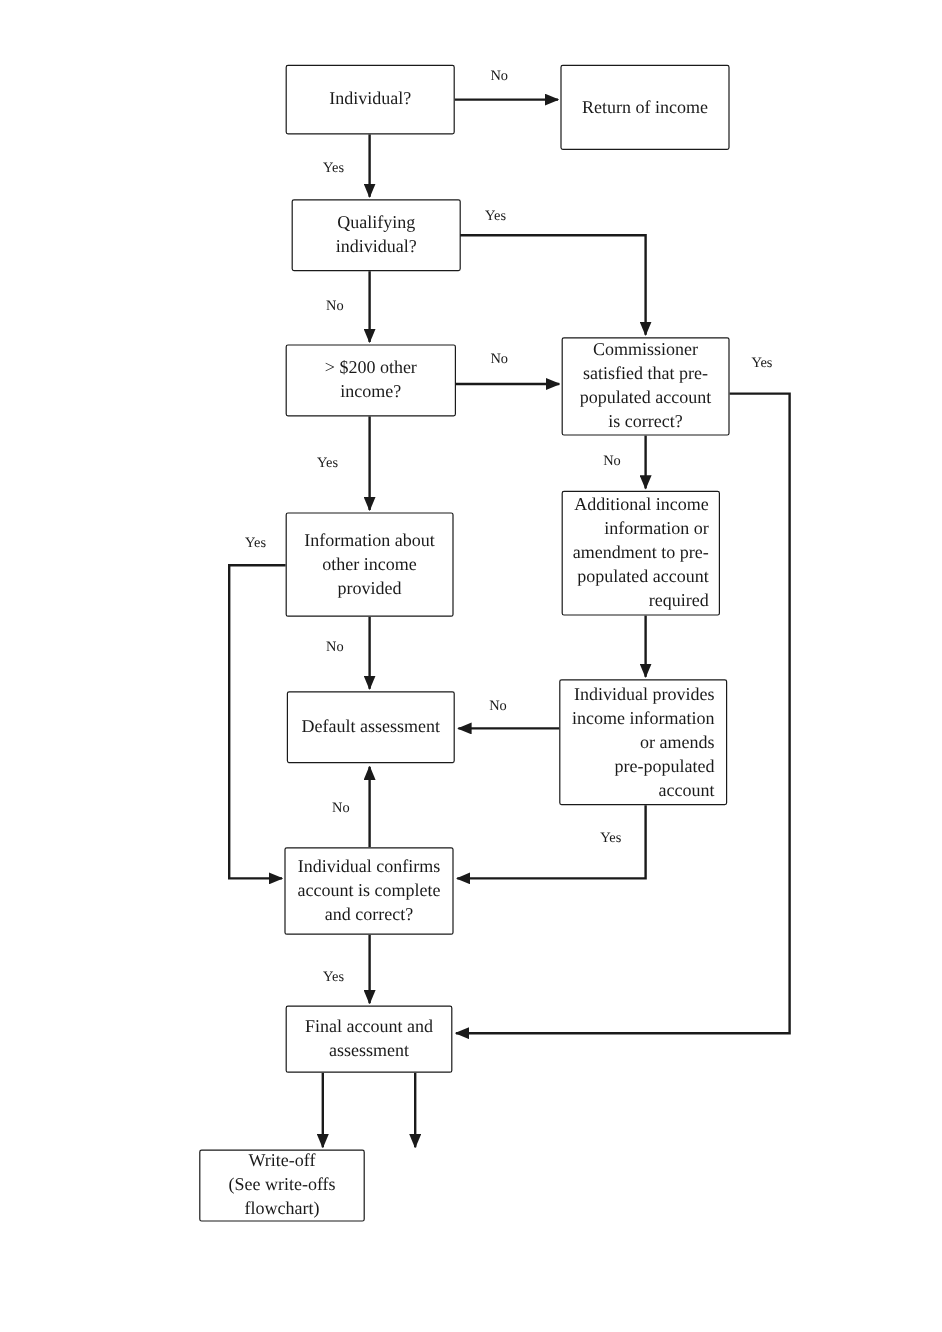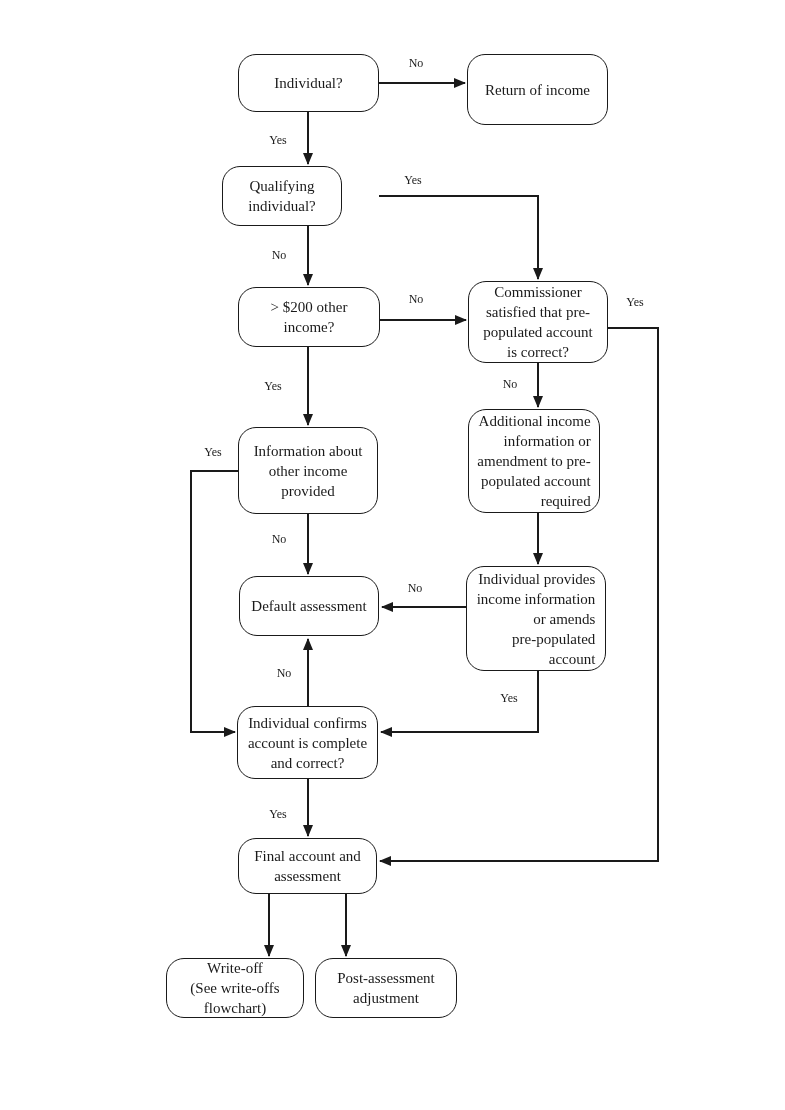--- a/index.html
+++ b/index.html
@@ -14,21 +14,21 @@
   }
   #connectors {
     position: absolute;
     left: 0; top: 0;
     width: 785px; height: 1110px;
   }
   .node {
     position: absolute;
     box-sizing: border-box;
     border: 1.5px solid #1a1a1a;
-    border-radius: 18px;
+    border-radius: 2px;
     background: #ffffff;
     display: flex;
     align-items: center;
     justify-content: center;
     text-align: center;
     white-space: pre-line;
     font-size: 15px;
     line-height: 20px;
     padding: 2px 4px;
   }
@@ -65,21 +65,21 @@
     <path d="M 466 607 H 382" marker-end="url(#ah)"></path>
     <path d="M 538 671 V 732 H 381" marker-end="url(#ah)"></path>
     <path d="M 308 706 V 639" marker-end="url(#ah)"></path>
     <path d="M 308 779 V 836" marker-end="url(#ah)"></path>
     <path d="M 269 894 V 956" marker-end="url(#ah)"></path>
     <path d="M 346 894 V 956" marker-end="url(#ah)"></path>
   </svg>
 
   <div class="node" style="left:238px; top:54px;  width:141px; height:58px;">Individual?</div>
   <div class="node" style="left:467px; top:54px;  width:141px; height:71px;">Return of income</div>
-  <div class="node" style="left:222px; top:166px; width:120px; height:60px;">Qualifying
+  <div class="node" style="left:243px; top:166px; width:141px; height:60px;">Qualifying
 individual?</div>
   <div class="node" style="left:238px; top:287px; width:142px; height:60px;">&gt; $200 other
 income?</div>
   <div class="node" style="left:468px; top:281px; width:140px; height:82px;">Commissioner
 satisfied that pre-
 populated account
 is correct?</div>
   <div class="node" style="left:238px; top:427px; width:140px; height:87px;">Information about
 other income
 provided</div>
@@ -95,22 +95,20 @@
 account</div>
   <div class="node" style="left:239px; top:576px; width:140px; height:60px;">Default assessment</div>
   <div class="node" style="left:238px; top:838px; width:139px; height:56px;">Final account and
 assessment</div>
   <div class="node" style="left:237px; top:706px; width:141px; height:73px;">Individual confirms
 account is complete
 and correct?</div>
   <div class="node" style="left:166px; top:958px; width:138px; height:60px;">Write-off
 (See write-offs
 flowchart)</div>
-  <div class="node" style="left:315px; top:958px; width:142px; height:60px;">Post-assessment
-adjustment</div>
 
   <span class="edge-label" style="left:416px; top:63px;">No</span>
   <span class="edge-label" style="left:278px; top:140px;">Yes</span>
   <span class="edge-label" style="left:413px; top:180px;">Yes</span>
   <span class="edge-label" style="left:279px; top:255px;">No</span>
   <span class="edge-label" style="left:416px; top:299px;">No</span>
   <span class="edge-label" style="left:635px; top:302px;">Yes</span>
   <span class="edge-label" style="left:510px; top:384px;">No</span>
   <span class="edge-label" style="left:273px; top:386px;">Yes</span>
   <span class="edge-label" style="left:213px; top:452px;">Yes</span>

